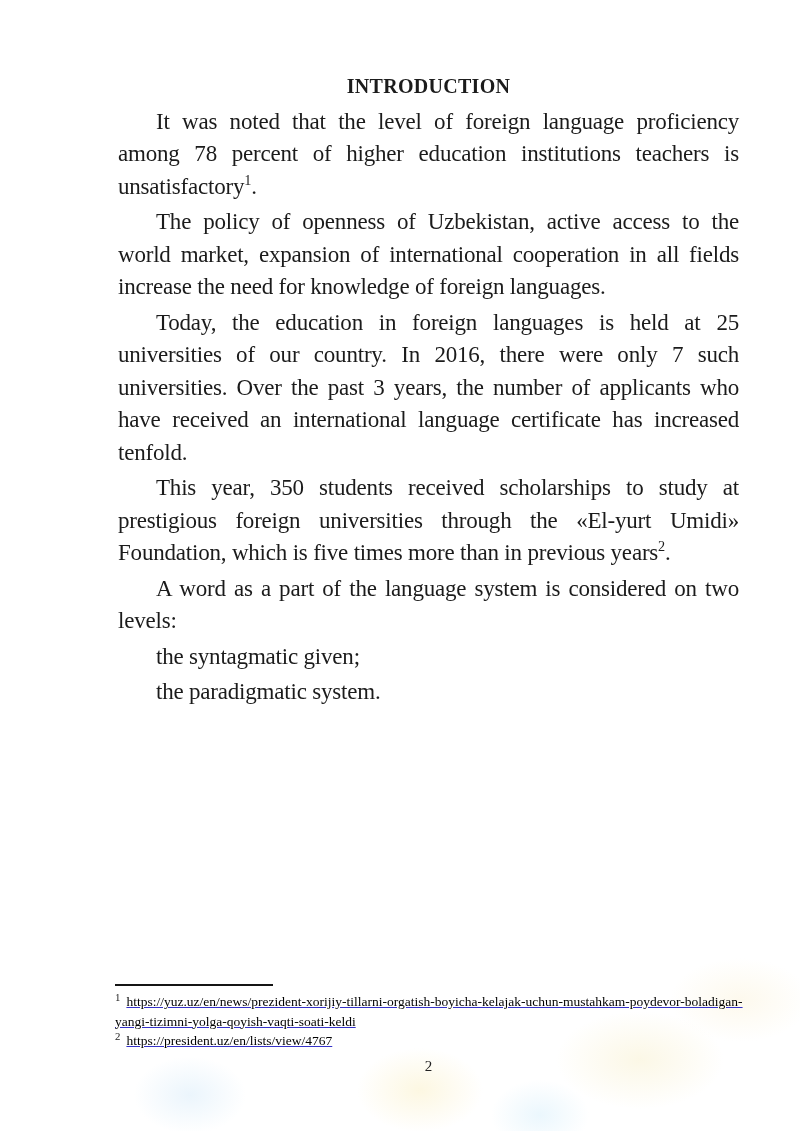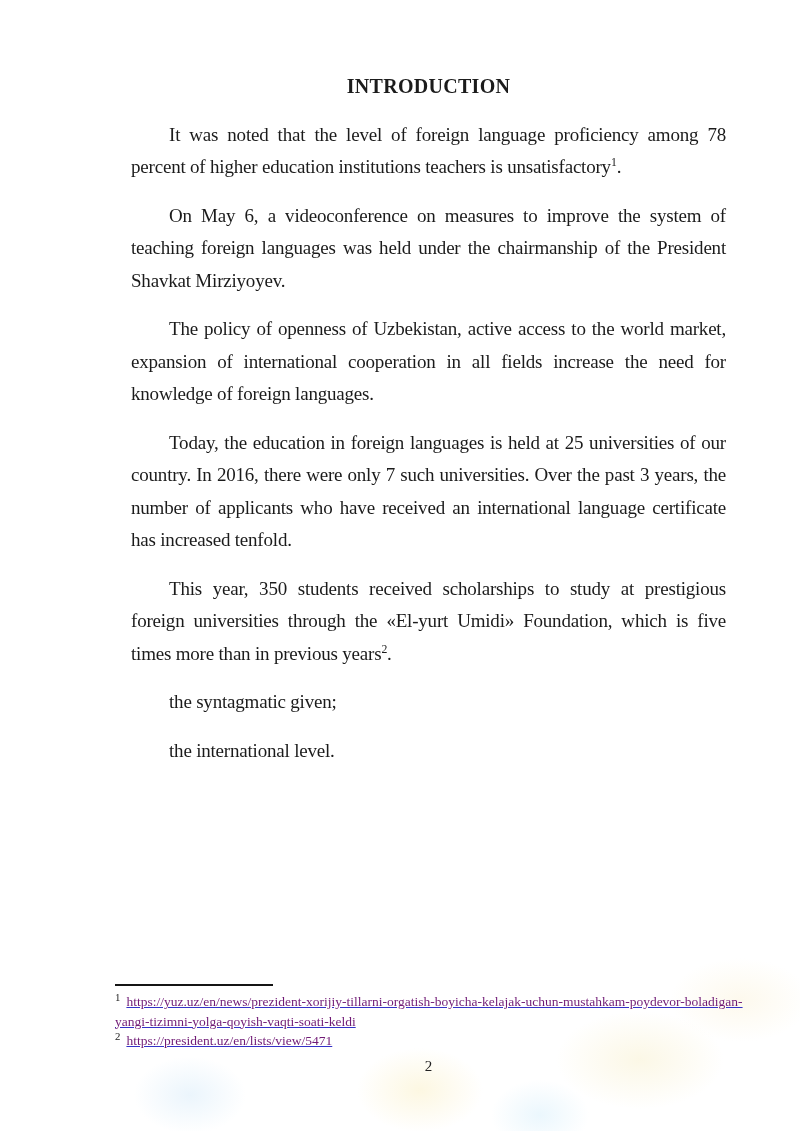--- a/index.html
+++ b/index.html
@@ -39,22 +39,22 @@
   }
   .title {
     margin: 0;
     font-size: 20px;
     font-weight: bold;
     text-align: center;
     line-height: 32.5px;
     letter-spacing: 0.3px;
   }
   .par {
-    margin: 16px;
-    font-size: 19px;
+    margin: 3px;
+    font-size: 23px;
     line-height: 32.5px;
     text-align: justify;
     text-indent: 38px;
     letter-spacing: -0.2px;
   }
   .par.indent-lg { text-indent: 48px; }
   .par sup.fnref {
     font-size: 0.62em;
     line-height: 0;
   }
@@ -75,21 +75,21 @@
     line-height: 19.5px;
     overflow-wrap: break-word;
   }
   .fn sup {
     font-size: 0.8em;
     line-height: 0;
     margin-right: 6px;
     color: #1b1b1b;
   }
   .fn-link {
-    color: #701a75;
+    color: #000000;
     text-decoration: underline;
     text-decoration-color: #3431c8;
     cursor: pointer;
   }
   .page-number {
     position: absolute;
     top: 1058px;
     left: 115px;
     width: 627px;
     text-align: center;
@@ -101,37 +101,37 @@
 <body>
 
 <div class="page">
   <div class="artifacts"></div>
 
   <div class="content">
     <h1 class="title">INTRODUCTION</h1>
 
     <p class="par"><span>It was noted that the level of foreign language proficiency among 78 percent of higher education institutions teachers is unsatisfactory</span><sup class="fnref">1</sup><span>.</span></p>
 
-    <p class="par"><span>On May 6, a videoconference on measures to improve the system of teaching foreign languages was held under the chairmanship of the President Shavkat Mirziyoyev.</span></p>
 
 
     <p class="par"><span>The policy of openness of Uzbekistan, active access to the world market, expansion of international cooperation in all fields increase the need for knowledge of foreign languages.</span></p>
 
     <p class="par"><span>Today, the education in foreign languages is held at 25 universities of our country. In 2016, there were only 7 such universities. Over the past 3 years, the number of applicants who have received an international language certificate has increased tenfold.</span></p>
 
     <p class="par"><span>This year, 350 students received scholarships to study at prestigious foreign universities through the «El-yurt Umidi» Foundation, which is five times more than in previous years</span><sup class="fnref">2</sup><span>.</span></p>
 
 
+    <p class="par"><span>A word as a part of the language system is considered on two levels:</span></p>
 
     <p class="par"><span>the syntagmatic given;</span></p>
 
-    <p class="par"><span>the international level.</span></p>
+    <p class="par"><span>the paradigmatic system.</span></p>
 
   </div>
 
   <div class="footnotes">
     <div class="fn-sep"></div>
     <div class="fn"><sup>1</sup><a class="fn-link">https://yuz.uz/en/news/prezident-xorijiy-tillarni-orgatish-boyicha-kelajak-uchun-mustahkam-poydevor-boladigan-yangi-tizimni-yolga-qoyish-vaqti-soati-keldi</a></div>
-    <div class="fn"><sup>2</sup><a class="fn-link">https://president.uz/en/lists/view/5471</a></div>
+    <div class="fn"><sup>2</sup><a class="fn-link">https://president.uz/en/lists/view/4767</a></div>
   </div>
 
   <div class="page-number">2</div>
 </div>
 
 </body></html>

